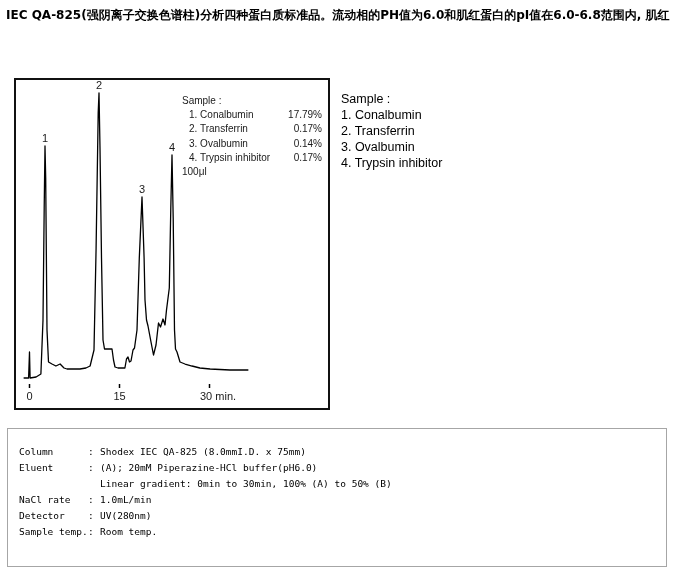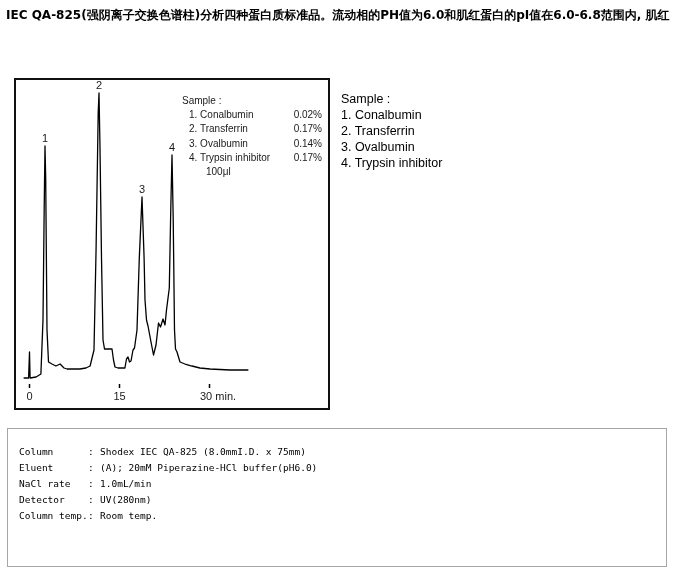--- a/index.html
+++ b/index.html
@@ -14,21 +14,21 @@
   }
   .intro div{white-space:nowrap;}
   .chart-box{position:absolute;left:14px;top:78px;width:316px;height:332px;}
   .chart-box svg{position:absolute;left:0;top:0;}
   .chart-box svg text{font-family:"Liberation Sans",sans-serif;}
   .legend{
     position:absolute;left:168px;top:16px;width:140px;
     font-size:10px;line-height:14px;color:#1a1a1a;
   }
   .legend-row{display:flex;justify-content:space-between;margin-left:7px;line-height:14.3px;}
-  .legend-vol{margin-left:24px;line-height:14.3px;}
+  .legend-vol{margin-left:0;line-height:14.3px;}
   .sample-list{
     position:absolute;left:341px;top:91px;
     font-size:12.5px;line-height:16px;color:#000;
   }
   .conditions-box{
     position:absolute;left:7px;top:428px;width:660px;height:139px;
     border:1px solid #a6a6a6;box-sizing:border-box;
     padding:15px 0 0 11px;
     font-family:"DejaVu Sans Mono","Liberation Mono",monospace;
     font-size:9.5px;color:#000;
@@ -57,21 +57,21 @@
       <text x="30.98" y="64" text-anchor="middle" font-size="11" fill="#1a1a1a">1</text>
       <text x="84.98" y="11" text-anchor="middle" font-size="11" fill="#1a1a1a">2</text>
       <text x="128" y="115" text-anchor="middle" font-size="11" fill="#1a1a1a">3</text>
       <text x="158" y="73" text-anchor="middle" font-size="11" fill="#1a1a1a">4</text>
     </svg>
   <div class="legend">
     <div class="legend-title">Sample :</div>
     <div id="legend-items">
         <div class="legend-row">
           <span>1. Conalbumin</span>
-          <span>0.02%</span>
+          <span>17.79%</span>
         </div>
         <div class="legend-row">
           <span>2. Transferrin</span>
           <span>0.17%</span>
         </div>
         <div class="legend-row">
           <span>3. Ovalbumin</span>
           <span>0.14%</span>
         </div>
         <div class="legend-row">
@@ -90,17 +90,17 @@
       <div>2. Transferrin</div>
       <div>3. Ovalbumin</div>
       <div>4. Trypsin inhibitor</div>
     </div>
 </div>
 
 <div class="conditions-box" id="cond-rows">
     <div class="cond-row"><span class="cond-label">Column</span><span class="cond-colon">:</span><span class="cond-value">Shodex IEC QA-825 (8.0mmI.D. x 75mm)</span></div>
     <div class="cond-row"><span class="cond-label">Eluent</span><span class="cond-colon">:</span><span class="cond-value">(A); 20mM Piperazine-HCl buffer(pH6.0)</span></div>
     <div class="cond-row"><span class="cond-label"></span><span class="cond-colon"></span></div>
-    <div class="cond-row"><span class="cond-label"></span><span class="cond-colon"></span></div>
+    <div class="cond-row"><span class="cond-label"></span><span class="cond-colon"></span><span class="cond-value">Linear gradient: 0min to 30min, 100% (A) to 50% (B)</span></div>
     <div class="cond-row"><span class="cond-label">NaCl rate</span><span class="cond-colon">:</span><span class="cond-value">1.0mL/min</span></div>
     <div class="cond-row"><span class="cond-label">Detector</span><span class="cond-colon">:</span><span class="cond-value">UV(280nm)</span></div>
-    <div class="cond-row"><span class="cond-label">Column temp.</span><span class="cond-colon">:</span><span class="cond-value">Room temp.</span></div>
+    <div class="cond-row"><span class="cond-label">Sample temp.</span><span class="cond-colon">:</span><span class="cond-value">Room temp.</span></div>
   </div>
 
 </body></html>

